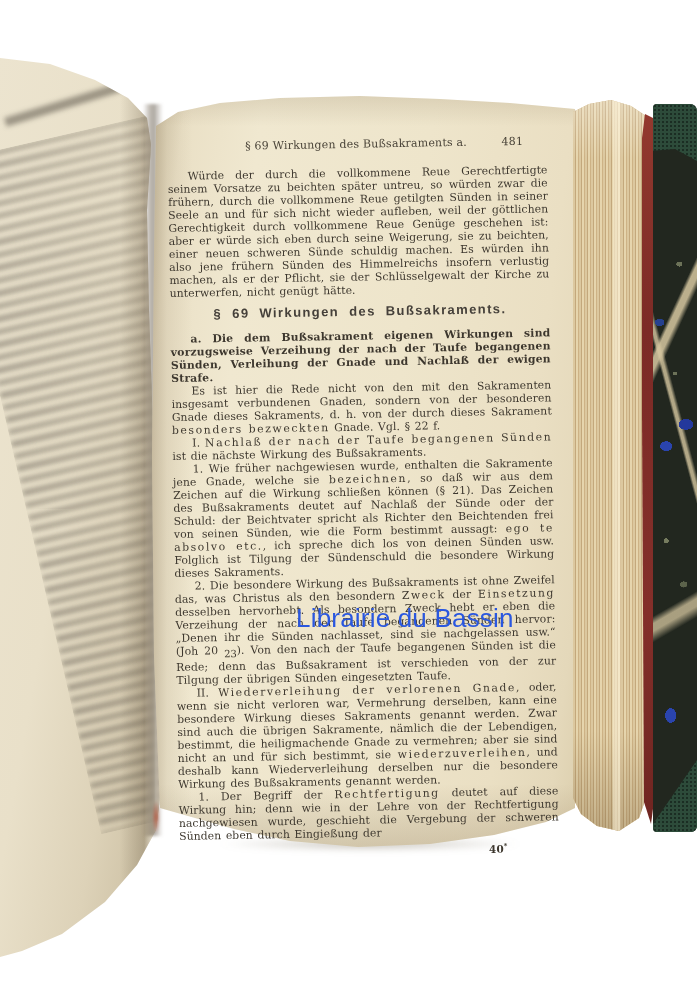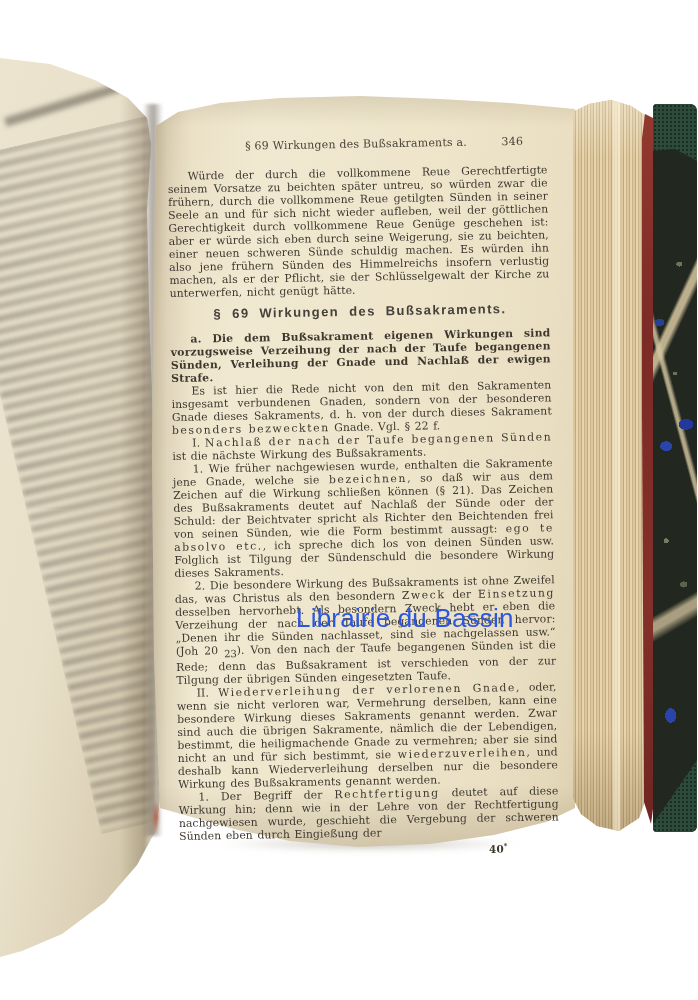--- a/index.html
+++ b/index.html
@@ -126,21 +126,21 @@
   </div>
 
   <div class="gutter-shadow"></div>
   <div class="gutter-red-sliver"></div>
 
   <div class="right-page"></div>
 
   <div class="text-block">
     <div class="runhead">
       <span>§ 69 Wirkungen des Bußsakraments a.</span>
-      <span>346</span>
+      <span>481</span>
     </div>
     <div>
         <div class="para body indent"><span>Würde der durch die vollkommene Reue Gerechtfertigte seinem Vorsatze zu beichten später untreu, so würden zwar die frühern, durch die vollkommene Reue getilgten Sünden in seiner Seele an und für sich nicht wieder aufleben, weil der göttlichen Gerechtigkeit durch vollkommene Reue Genüge geschehen ist: aber er würde sich eben durch seine Weigerung, sie zu beichten, einer neuen schweren Sünde schuldig machen. Es würden ihn also jene frühern Sünden des Himmelreichs insofern verlustig machen, als er der Pflicht, sie der Schlüsselgewalt der Kirche zu unterwerfen, nicht genügt hätte.</span></div>
         <div class="para heading"><span>§ 69  Wirkungen des Bußsakraments.</span></div>
         <div class="para bold indent"><span>a. Die dem Bußsakrament eigenen Wirkungen sind vorzugsweise Verzeihung der nach der Taufe begangenen Sünden, Verleihung der Gnade und Nachlaß der ewigen Strafe.</span></div>
         <div class="para body indent"><span>Es ist hier die Rede nicht von den mit den Sakramenten insgesamt verbundenen Gnaden, sondern von der besonderen Gnade dieses Sakraments, d. h. von der durch dieses Sakrament </span><span class="seg-sp">besonders bezweckten</span><span> Gnade. Vgl. § 22 f.</span></div>
         <div class="para body indent"><span>I. </span><span class="seg-sp">Nachlaß der nach der Taufe begangenen Sünden</span><span> ist die nächste Wirkung des Bußsakraments.</span></div>
         <div class="para body indent"><span>1. Wie früher nachgewiesen wurde, enthalten die Sakramente jene Gnade, welche sie </span><span class="seg-sp">bezeichnen</span><span>, so daß wir aus dem Zeichen auf die Wirkung schließen können (§ 21). Das Zeichen des Bußsakraments deutet auf Nachlaß der Sünde oder der Schuld: der Beichtvater spricht als Richter den Beichtenden frei von seinen Sünden, wie die Form bestimmt aussagt: </span><span class="seg-sp">ego te absolvo etc.</span><span>, ich spreche dich los von deinen Sünden usw. Folglich ist Tilgung der Sündenschuld die besondere Wirkung dieses Sakraments.</span></div>
         <div class="para body indent"><span>2. Die besondere Wirkung des Bußsakraments ist ohne Zweifel das, was Christus als den besondern </span><span class="seg-sp">Zweck</span><span> der </span><span class="seg-sp">Einsetzung</span><span> desselben hervorhebt. Als besondern Zweck hebt er eben die Verzeihung der nach der Taufe begangenen Sünden hervor: „Denen ihr die Sünden nachlasset, sind sie nachgelassen usw.“ (Joh 20 </span><span class="seg-sub">23</span><span>). Von den nach der Taufe begangenen Sünden ist die Rede; denn das Bußsakrament ist verschieden von der zur Tilgung der übrigen Sünden eingesetzten Taufe.</span></div>
         <div class="para body indent"><span>II. </span><span class="seg-sp">Wiederverleihung der verlorenen Gnade</span><span>, oder, wenn sie nicht verloren war, Vermehrung derselben, kann eine besondere Wirkung dieses Sakraments genannt werden. Zwar sind auch die übrigen Sakramente, nämlich die der Lebendigen, bestimmt, die heiligmachende Gnade zu vermehren; aber sie sind nicht an und für sich bestimmt, sie </span><span class="seg-sp">wiederzuverleihen</span><span>, und deshalb kann Wiederverleihung derselben nur die besondere Wirkung des Bußsakraments genannt werden.</span></div>

